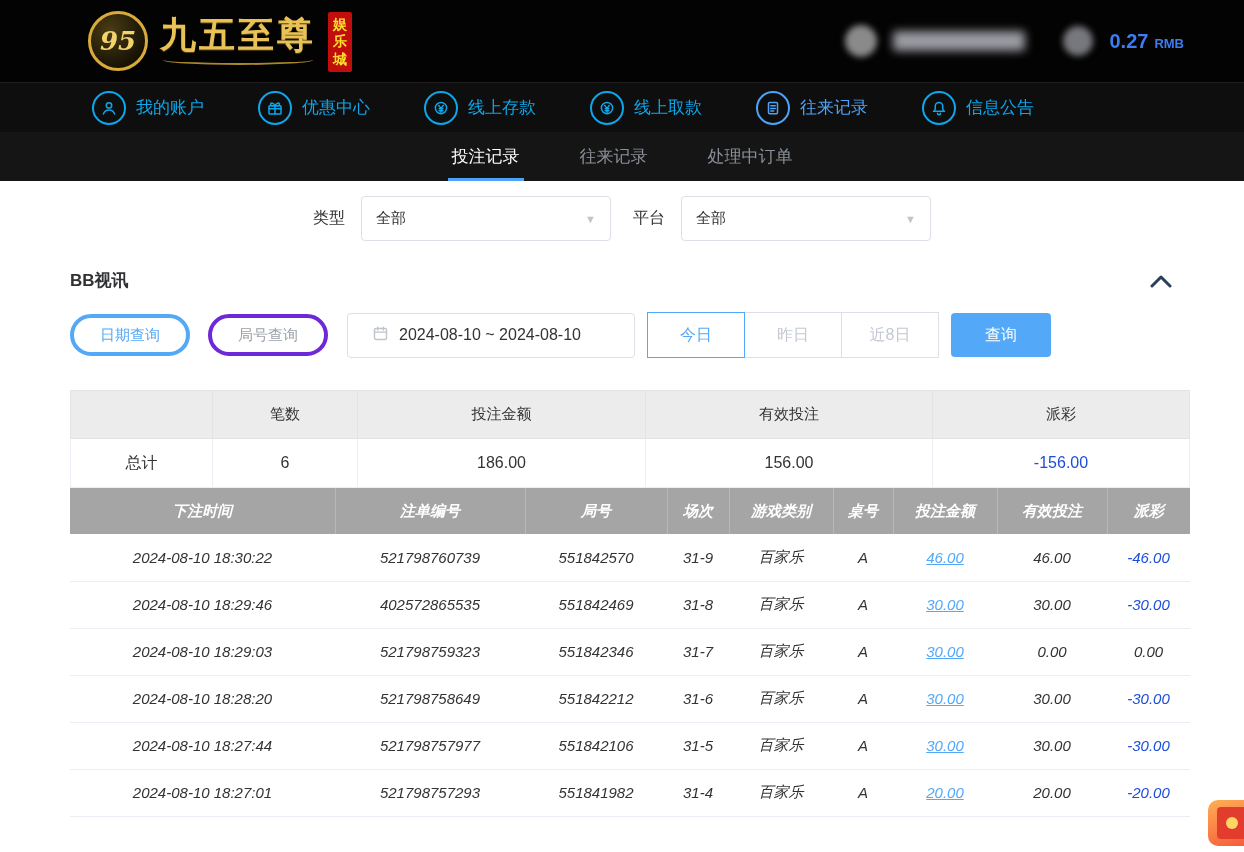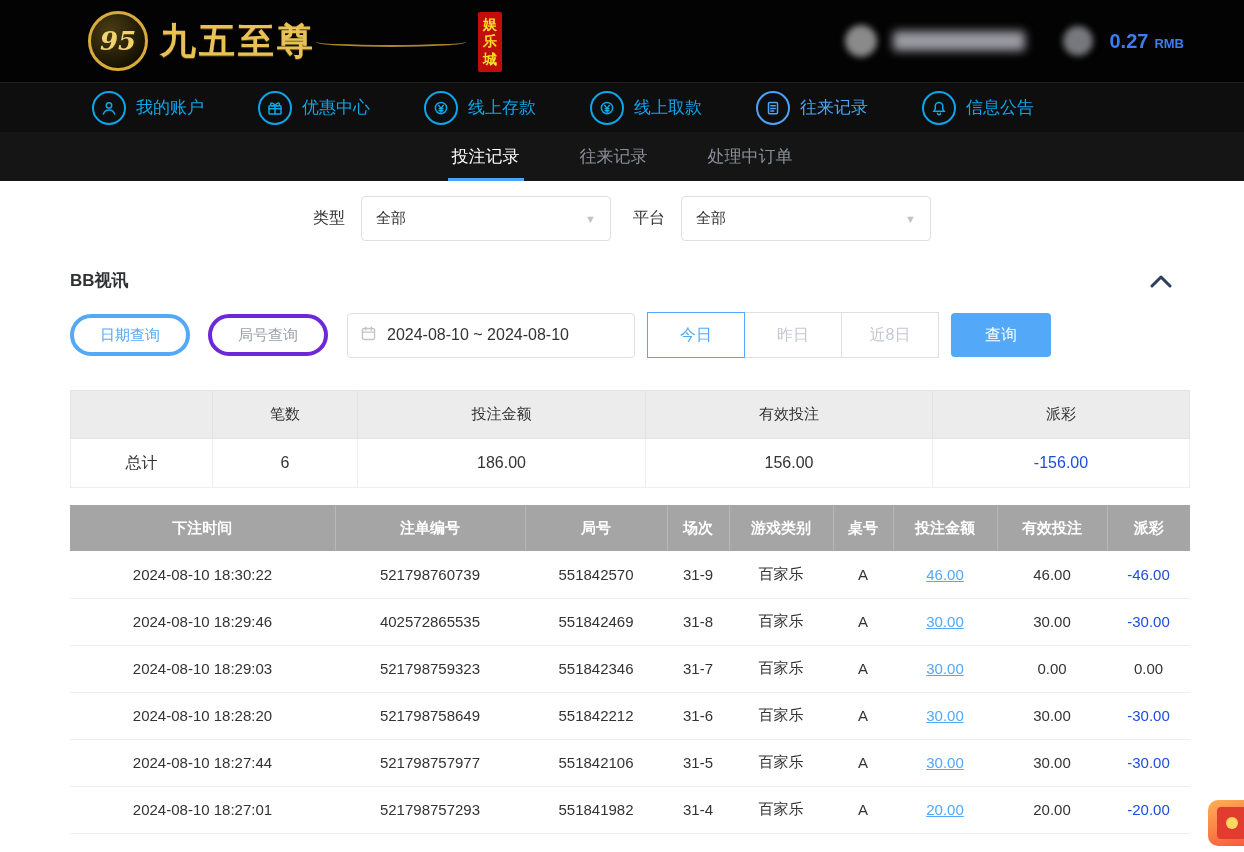--- a/index.html
+++ b/index.html
@@ -8,21 +8,21 @@
 
   
   .top-header { height:82px; background:#030303; display:flex; align-items:center;
                 justify-content:space-between; padding:0 60px 0 88px; }
   .logo { display:flex; align-items:center; gap:12px; cursor:pointer; }
   .logo-emblem { width:60px; height:60px; border-radius:50%; flex:0 0 auto;
                  background:radial-gradient(circle at 35% 30%, #4a3c14, #171204 72%);
                  border:3px solid #d8ab3a; color:#f3d36d; font-weight:bold;
                  display:flex; align-items:center; justify-content:center;
                  font-size:26px; font-style:italic; font-family:"DejaVu Serif", serif; }
-  .logo-textcol { display:flex; flex-direction:row; align-items:center; }
+  .logo-textcol { display:flex; flex-direction:column; align-items:center; }
   .logo-name { font-size:36px; font-weight:bold; letter-spacing:3px; color:#e9c257;
                text-shadow:0 1px 1px #5a4410; line-height:1; }
   .logo-flourish { width:150px; height:10px; border-bottom:2px solid #a9882c;
                    border-radius:50%; margin-top:2px; }
   .logo-badge { width:24px; background:#c20d0d; color:#ffe12b; font-size:14px;
                 font-weight:bold; padding:4px 4px; line-height:1.25; text-align:center;
                 word-break:break-all; border-radius:2px; align-self:flex-start; margin-top:2px; }
   .user-area { display:flex; align-items:center; gap:16px; }
   .avatar-blur { width:32px; height:32px; border-radius:50%; background:#8a8a8a; filter:blur(3px); }
   .name-blur { width:132px; height:20px; border-radius:3px; background:#9a9aa2; filter:blur(5px); }
@@ -66,42 +66,42 @@
   .chevron-up { cursor:pointer; display:flex; align-items:center; }
 
   
   .query-row { display:flex; align-items:center; padding:10px 70px 18px; }
   .pill { height:42px; padding:0 26px; border-radius:21px; border:4px solid #6d28d9;
           display:flex; align-items:center; font-size:15px; background:#fff;
           color:#9aa0a8; cursor:pointer; }
   .pill.active { border-color:#54a8f8; color:#54a8f8; }
   .pill + .pill { margin-left:18px; }
   .date-input { width:288px; height:45px; border:1px solid #dcdfe6; border-radius:4px;
-                display:flex; align-items:center; padding:0 12px; gap:10px;
+                display:flex; align-items:center; padding:0 24px; gap:10px;
                 font-size:16px; color:#333; margin-left:19px; cursor:text; }
   .btn-group { display:flex; margin-left:13px; }
   .gbtn { width:98px; height:46px; background:#fff; border:1px solid #dcdfe6;
           display:flex; align-items:center; justify-content:center; font-size:16px;
           color:#c3c8d2; cursor:pointer; margin-left:-1px; }
   .gbtn.active { border-color:#54a8f8; color:#54a8f8; position:relative; z-index:1; }
   .search-btn { width:100px; height:44px; background:#54a8f8; color:#fff; border:none;
                 border-radius:4px; display:flex; align-items:center; justify-content:center;
                 font-size:16px; cursor:pointer; margin-left:12px; }
 
   
   .summary-table { margin:14px 54px 0 70px; width:1120px; border-collapse:collapse;
                    font-size:15px; color:#333; table-layout:fixed; }
   .summary-table th { background:#ececec; font-weight:normal; height:48px;
                       border:1px solid #e3e3e3; text-align:center; }
   .summary-table td { background:#fff; height:49px; border:1px solid #ebeef5;
                       text-align:center; font-size:16px; }
 
   
-  .detail-table { margin:17px 54px 0 70px; width:1120px; border-collapse:collapse;
-                  font-size:15px; color:#333; table-layout:fixed; }
+  .detail-table { margin:0 54px 0 70px; width:1120px; border-collapse:collapse;
+                  font-size:15px; color:#333; table-layout:fixed;font-style:italic; }
   .detail-table th { background:#a5a5a5; color:#fff; font-weight:bold; height:46px;
                      text-align:center; border-right:1px solid rgba(255,255,255,.22); }
   .detail-table th:last-child { border-right:none; }
   .detail-table td { height:47px; text-align:center; border-bottom:1px solid #ebeef5;
                      background:#fff; }
   .amt-link { color:#54a8f8; text-decoration:underline; cursor:pointer; }
   .neg { color:#1d4ed8; }
 
   
   .float-redpacket { position:fixed; right:-12px; bottom:6px; width:48px; height:46px;

